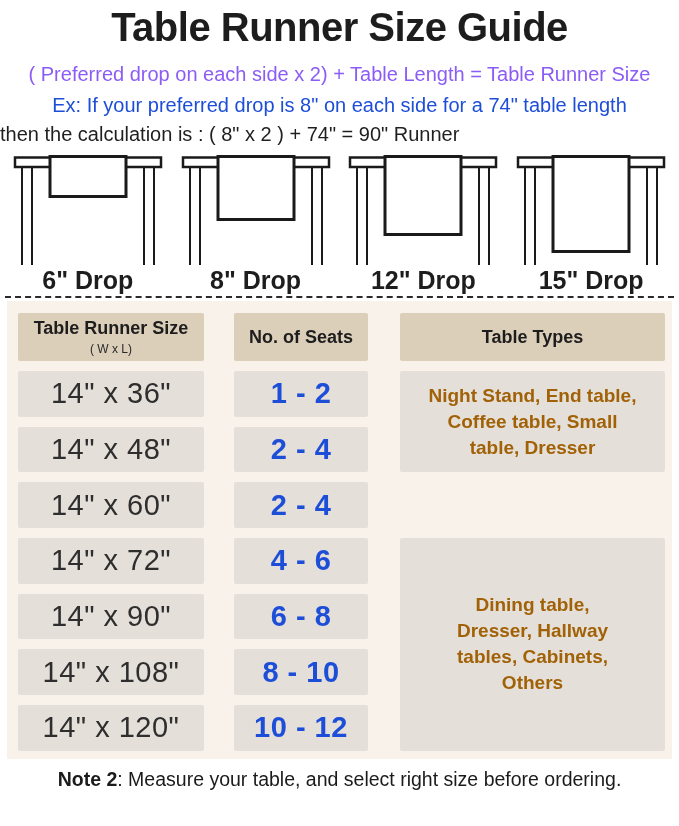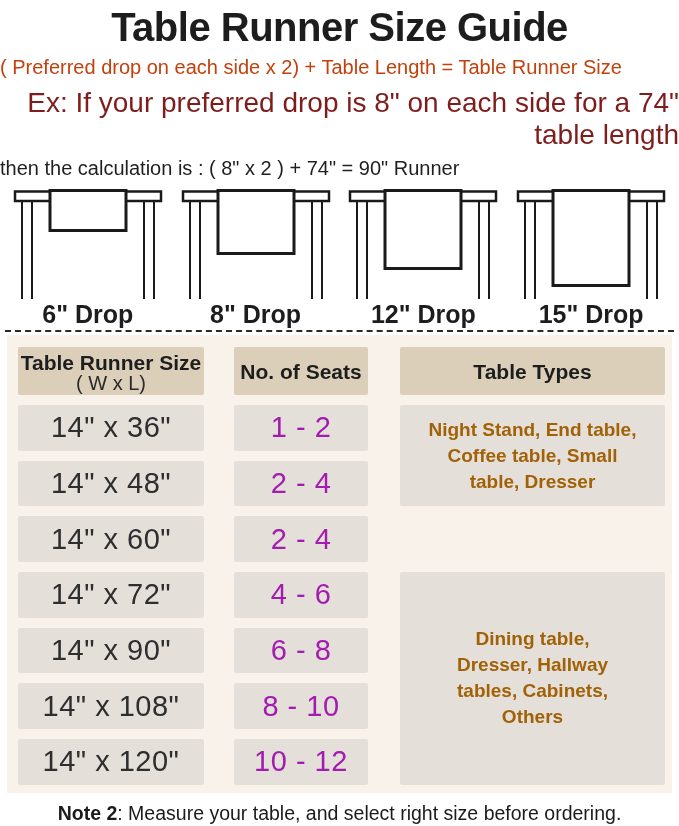--- a/index.html
+++ b/index.html
@@ -10,22 +10,22 @@
     color:var(--ink, #1d1d1d);
     width:679px; height:826px; overflow:hidden;
   }
   .page { width:679px; height:826px; background:#fff; overflow:hidden; }
 
   
   .title {
     font-size:40px; font-weight:700; letter-spacing:-0.5px;
     text-align:center; padding-top:3px; line-height:1.2;
   }
-  .formula { font-size:20px; margin-top:5px; color:#c2410c; }
-  .example-1 { font-size:28px; text-align:right; margin-top:8px; color:#7f1d1d; }
+  .formula { font-size:20px; text-align:center; margin-top:12px; color:#8b5cf6; }
+  .example-1 { font-size:20px; text-align:center; margin-top:8px; color:#1d4ed8; }
   .example-2 { font-size:20px; margin-top:6px; color:#1f1f1f; }
 
   
   .figs { display:flex; justify-content:space-around; padding:0 4px; margin-top:9px; height:110px; }
   .fig { width:150px; height:110px; }
   .drop-labels { display:flex; justify-content:space-around; padding:0 4px; margin-top:1px; }
   .drop-label { width:150px; text-align:center; font-size:25px; font-weight:700; line-height:28px; }
   .divider { border-top:2.5px dashed #2a2a2a; margin:2px 5px 0 5px; }
 
   
@@ -45,24 +45,24 @@
     border-radius:2px;
     display:flex; flex-direction:column;
     align-items:center; justify-content:center;
     text-align:center;
   }
   .hcell { background:var(--header-cell, #dccfba); }
   .dcell { background:var(--data-cell, #e5dfda); }
   .h-size { grid-column:1; grid-row:1; }
   .h-seats { grid-column:3; grid-row:1; }
   .h-types { grid-column:5; grid-row:1; }
-  .h-main { font-size:21px; font-weight:700; line-height:23px; }
-  .h-sub { font-size:20px; line-height:18px; color:#2a2a2a; }
+  .h-main { font-size:18px; font-weight:700; line-height:23px; }
+  .h-sub { font-size:12px; line-height:18px; color:#2a2a2a; }
   .size-cell { grid-column:1; font-size:29px; font-weight:400; color:#2e2e2e; letter-spacing:0.5px; }
-  .seats-cell { grid-column:3; font-size:29px; font-weight:400; color:#a21caf; letter-spacing:0.5px; }
+  .seats-cell { grid-column:3; font-size:29px; font-weight:700; color:#1d4ed8; letter-spacing:0.5px; }
   .types-cell {
     grid-column:5; font-size:19px; font-weight:700; line-height:26px;
     white-space:pre-line; color:#a16207;
   }
 
   
   .notes { margin-top:7px; text-align:center; font-size:19.5px; line-height:26px; color:#1b1b1b; }
   .note { max-width:660px; margin:0 auto; }
   .note b { font-weight:700; }
 

